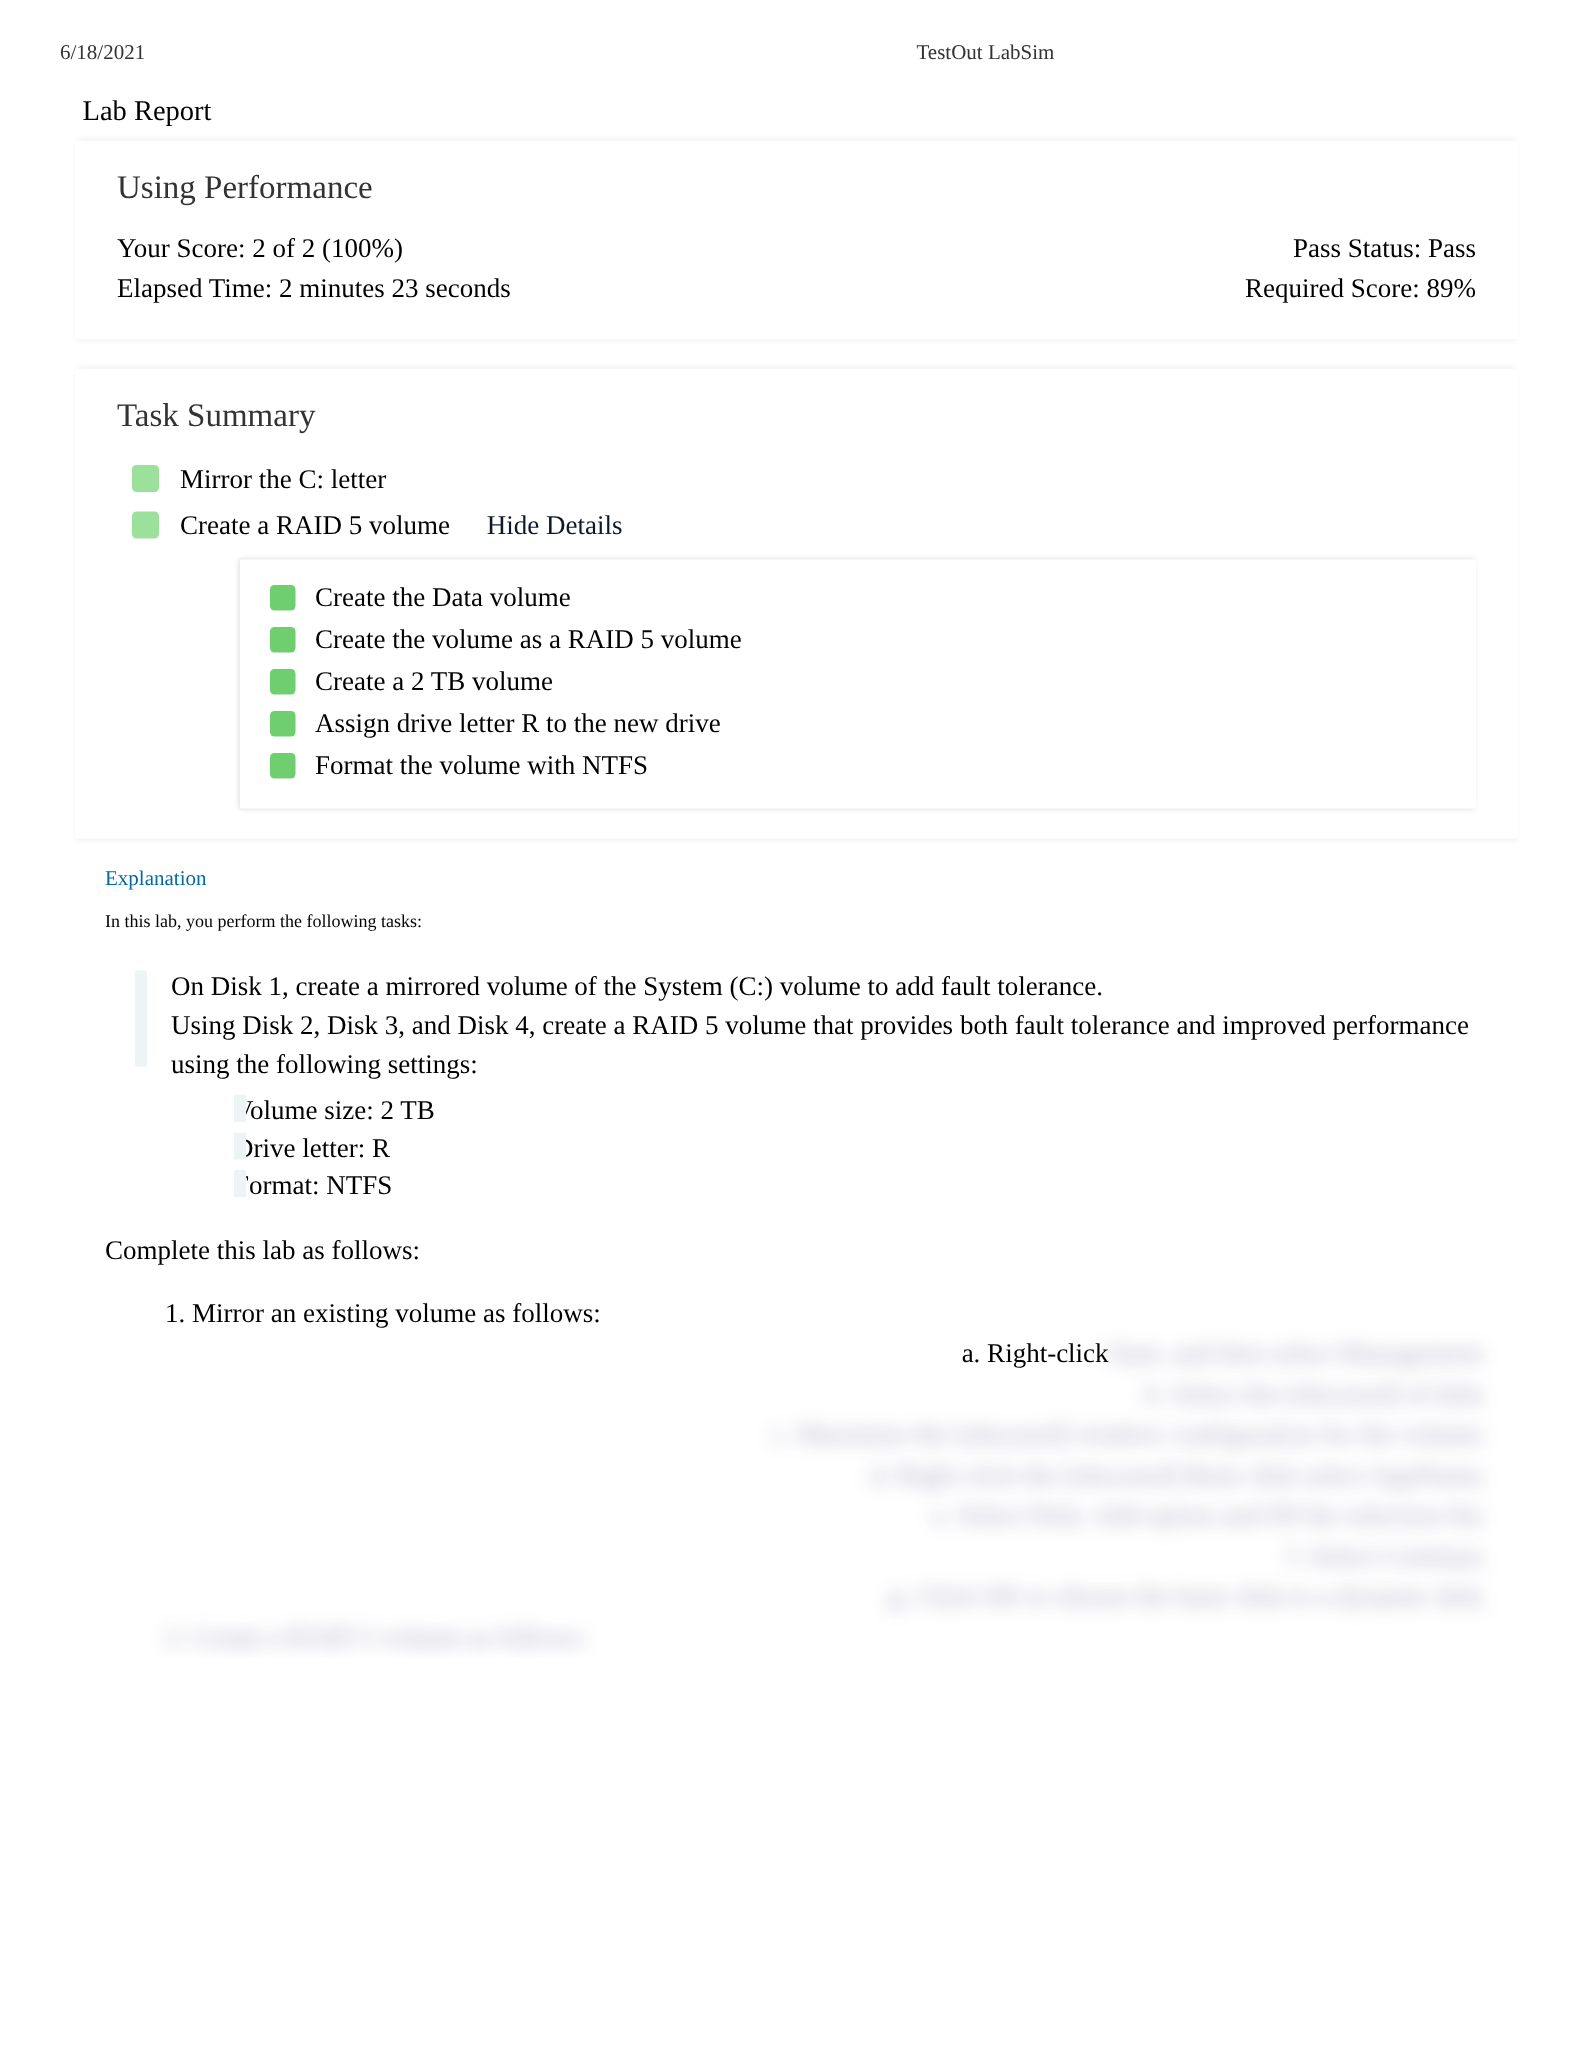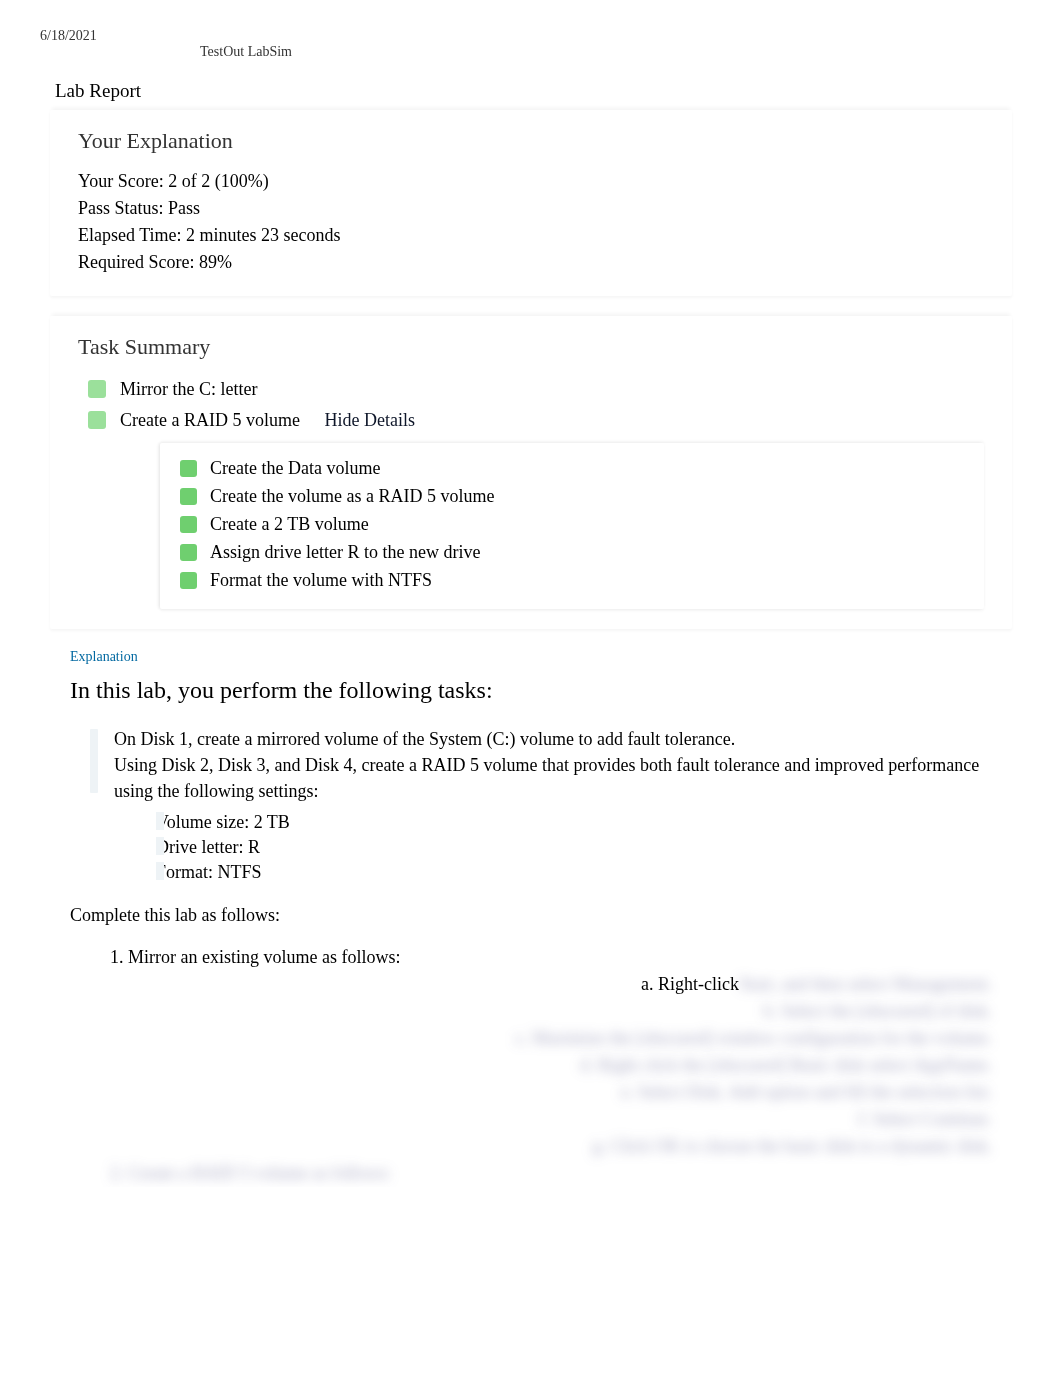--- a/index.html
+++ b/index.html
@@ -1,15 +1,15 @@
 <!DOCTYPE html>
 <html><head>
   <meta charset="utf-8">
   <style>
-    * { box-sizing: border-box; margin: 0; padding: 0; flex-direction: column; }
+    * { box-sizing: border-box; margin: 0; padding: 0; }
     body {
       font-family: Georgia, 'Times New Roman', serif;
       background: #fff;
       color: #000;
       width: 1062px;
       padding: 0;
     }
     .hdr {
       display: flex;
       padding: 28px 40px 10px 40px;
@@ -73,21 +73,21 @@
     .sub-panel li::before {
       content: "";
       position: absolute;
       left: 0; top: 5px;
       width: 17px; height: 17px;
       background: #6fcf6f;
       border-radius: 3px;
     }
     .explanation { margin: 0 50px; padding: 0 20px; }
     .explanation h2 { font-weight: normal; font-size: 14px; margin-bottom: 12px; color: #0369a1;}
-    .expl-intro { font-size: 24px; margin-bottom: 22px; }
+    .expl-intro { font-size: 12px; margin-bottom: 22px; }
     .bullet-list { list-style: none; margin-left: 20px; margin-bottom: 20px;}
     .bullet-list > li {
       position: relative;
       padding-left: 24px;
       font-size: 18px;
       line-height: 1.45;
     }
     .bullet-list > li::before {
       content: "";
       position: absolute;
@@ -130,21 +130,21 @@
 <body>
 
 <div class="hdr">
   <div class="hdr-date">6/18/2021</div>
   <div class="hdr-title">TestOut LabSim</div>
 </div>
 
 <div class="report-title">Lab Report</div>
 
 <div class="panel">
-  <h2>Your Explanation</h2>
+  <h2>Using Performance</h2>
   <div class="perf-row">
     <span>Your Score: 2 of 2 (100%)</span>
     <span>Pass Status: Pass</span>
   </div>
   <div class="perf-row">
     <span>Elapsed Time: 2 minutes 23 seconds</span>
     <span>Required Score: 89%</span>
   </div>
 </div>
 

